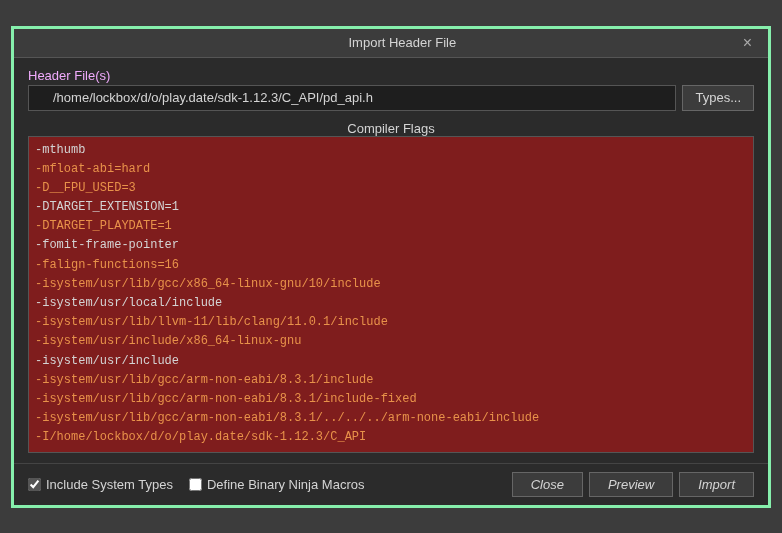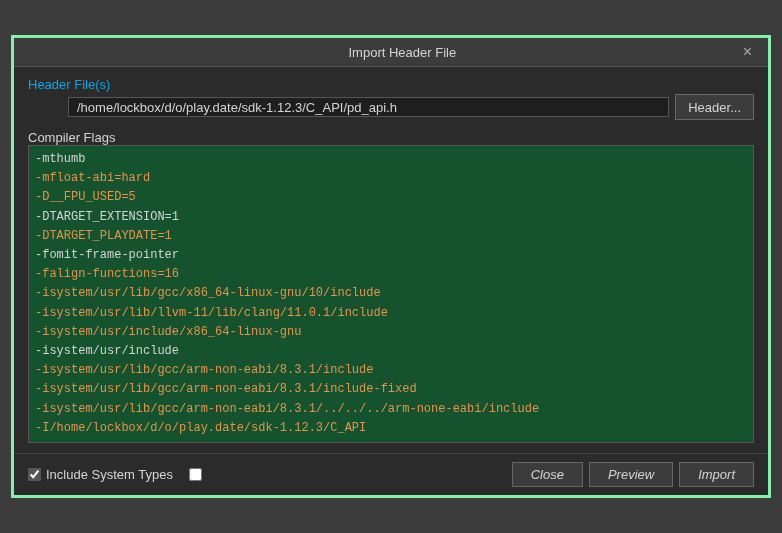--- a/index.html
+++ b/index.html
@@ -52,62 +52,62 @@
 
     .dialog-body {
       padding: 10px 14px;
       display: flex;
       flex-direction: column;
       gap: 6px;
       flex: 1;
     }
 
     .section-label {
-      color: #0ea5e9;
+      color: #f0abfc;
       font-size: 13px;
       margin-bottom: 2px;
     }
 
     .header-file-row {
       display: flex;
       gap: 6px;
       align-items: center;
     }
 
     .header-file-input {
       flex: 1;
       background: #1e1e1e;
       border: 1px solid #555;
       color: #d4d4d4;
-      padding: 4px 8px;
-      font-size: 13px;
-      height: 20px;
+      padding: 4px 24px;
+      font-size: 13px;
+      height: 26px;
       outline: none;
-      margin-left: 40px;
     }
 
     .browse-btn {
       background: #3c3c3c;
       border: 1px solid #666;
       color: #d4d4d4;
       padding: 3px 12px;
       cursor: pointer;
       font-size: 13px;
       height: 26px;
       white-space: nowrap;
     }
 
     .compiler-flags-label {
       color: #d4d4d4;
       font-size: 13px;
       margin-top: 4px;
+      text-align: center;
     }
 
     .compiler-flags-area {
-      background: #14532d;
+      background: #7f1d1d;
       border: 1px solid #555;
       flex: 1;
       overflow-y: scroll;
       padding: 4px 6px;
       font-family: 'Consolas', 'Courier New', monospace;
       font-size: 12px;
       line-height: 1.6;
       position: relative;
     }
 
@@ -191,55 +191,57 @@
     <span class="title-bar-text">Import Header File</span>
     <button class="close-btn">×</button>
   </div>
 
   <div class="dialog-body">
 
     <div>
       <div class="section-label">Header File(s)</div>
       <div class="header-file-row">
         <input class="header-file-input" type="text" value="/home/lockbox/d/o/play.date/sdk-1.12.3/C_API/pd_api.h" style="">
-        <button class="browse-btn">Header...</button>
+        <button class="browse-btn">Types...</button>
       </div>
     </div>
 
     <div style="display:flex;flex-direction:column;flex:1;">
       <div class="compiler-flags-label">Compiler Flags</div>
       <div class="compiler-flags-area" id="flags-container">
       <span class="flag-line flag-default">-mthumb</span>
           <span class="flag-line flag-orange">-mfloat-abi=hard</span>
-          <span class="flag-line flag-orange">-D__FPU_USED=5</span>
+          <span class="flag-line flag-orange">-D__FPU_USED=3</span>
           <span class="flag-line flag-default">-DTARGET_EXTENSION=1</span>
           <span class="flag-line flag-orange">-DTARGET_PLAYDATE=1</span>
           <span class="flag-line flag-default">-fomit-frame-pointer</span>
           <span class="flag-line flag-orange">-falign-functions=16</span>
           <span class="flag-line flag-orange">-isystem/usr/lib/gcc/x86_64-linux-gnu/10/include</span>
+          <span class="flag-line flag-default">-isystem/usr/local/include</span>
           <span class="flag-line flag-orange">-isystem/usr/lib/llvm-11/lib/clang/11.0.1/include</span>
           <span class="flag-line flag-orange">-isystem/usr/include/x86_64-linux-gnu</span>
           <span class="flag-line flag-default">-isystem/usr/include</span>
           <span class="flag-line flag-orange">-isystem/usr/lib/gcc/arm-non-eabi/8.3.1/include</span>
           <span class="flag-line flag-orange">-isystem/usr/lib/gcc/arm-non-eabi/8.3.1/include-fixed</span>
           <span class="flag-line flag-orange">-isystem/usr/lib/gcc/arm-non-eabi/8.3.1/../../../arm-none-eabi/include</span>
           <span class="flag-line flag-orange">-I/home/lockbox/d/o/play.date/sdk-1.12.3/C_API</span>
         </div>
     </div>
 
   </div>
 
   <div class="dialog-footer">
     <div class="checkbox-group">
       <label class="checkbox-item">
         <input type="checkbox" checked="" style="">
         <span class="checkbox-label">Include System Types</span>
       </label>
       <label class="checkbox-item" style="margin-left:10px;">
         <input type="checkbox" style="">
+        <span class="checkbox-label">Define Binary Ninja Macros</span>
       </label>
     </div>
     <div class="footer-buttons">
       <button class="footer-btn">Close</button>
       <button class="footer-btn">Preview</button>
       <button class="footer-btn">Import</button>
     </div>
   </div>
 </div>
 

